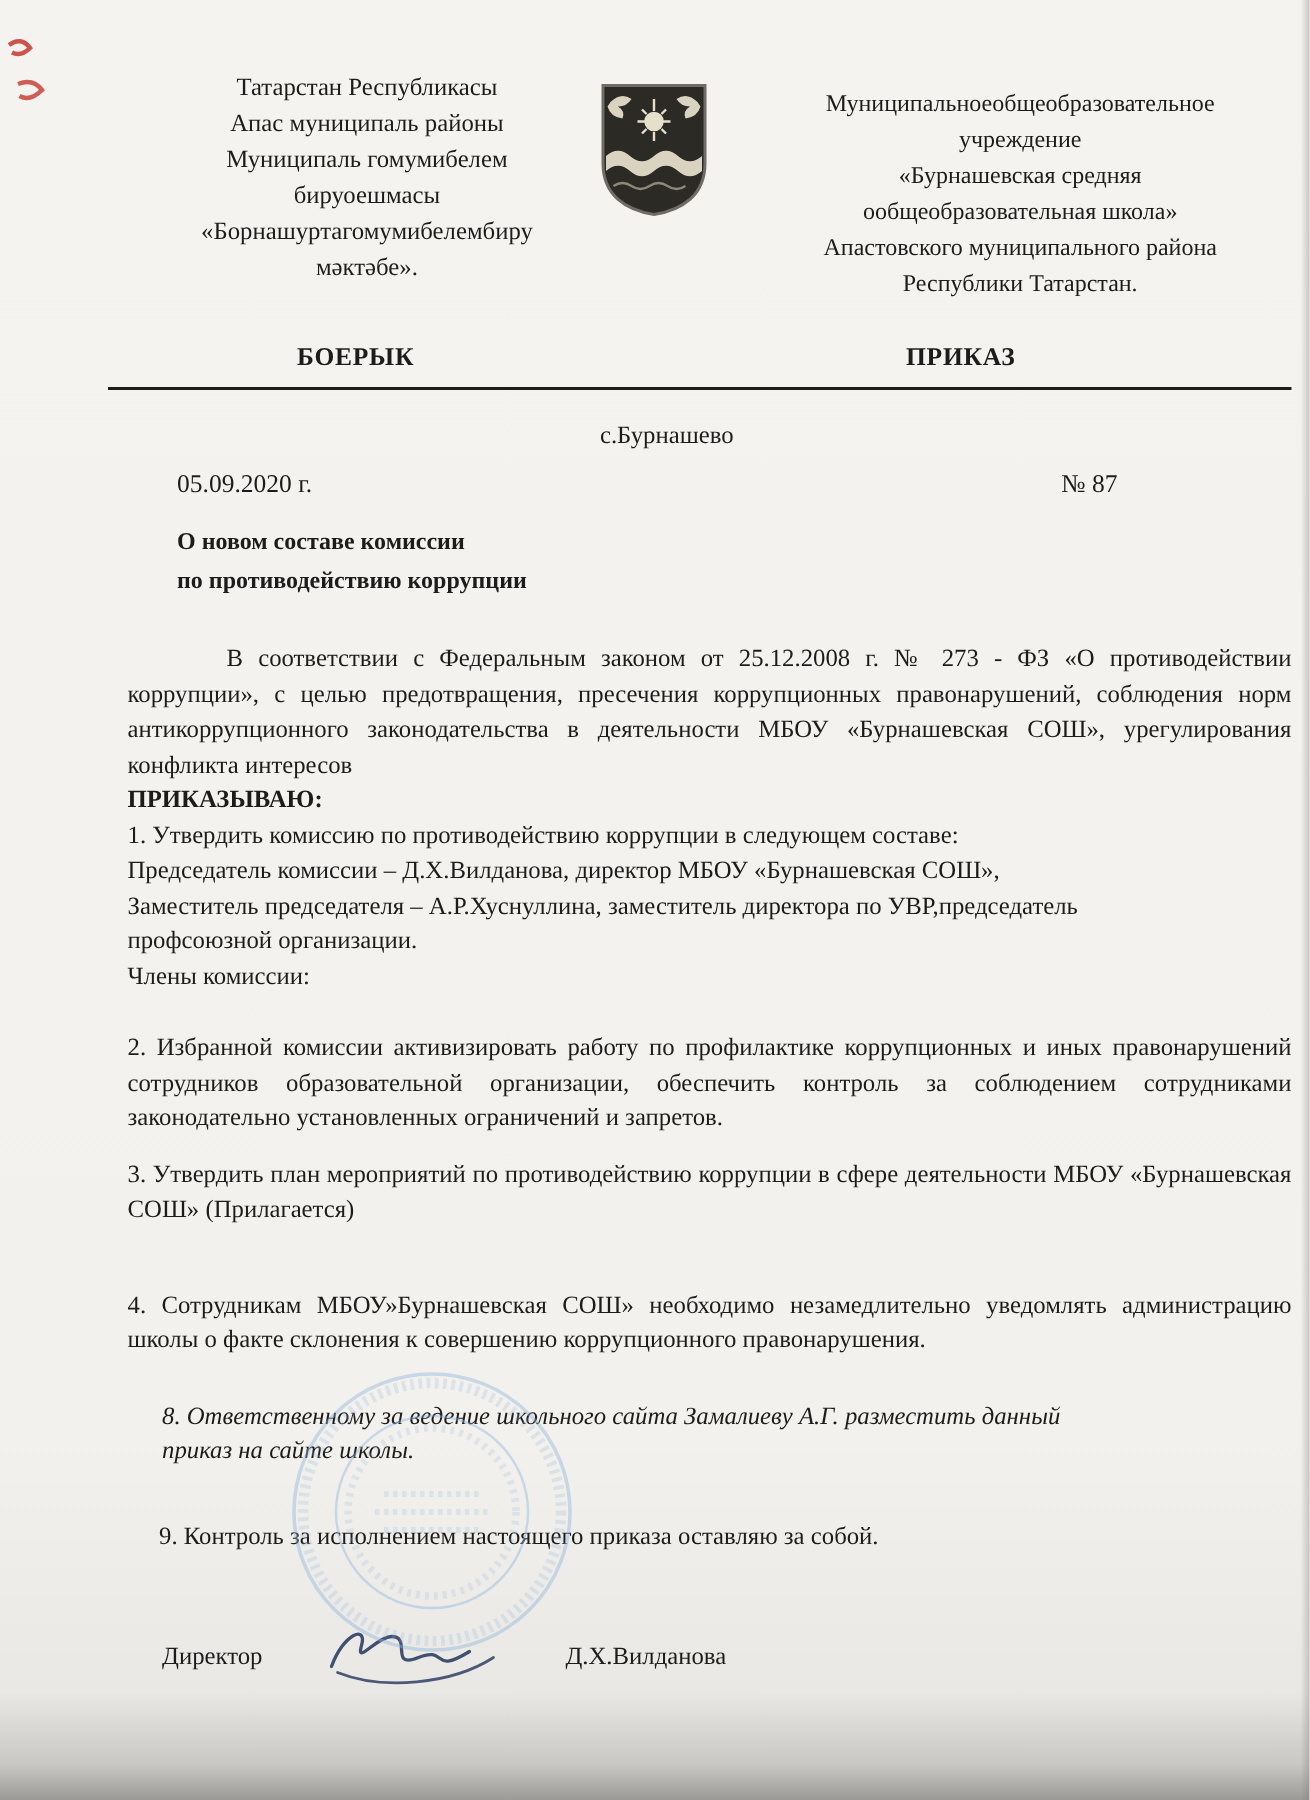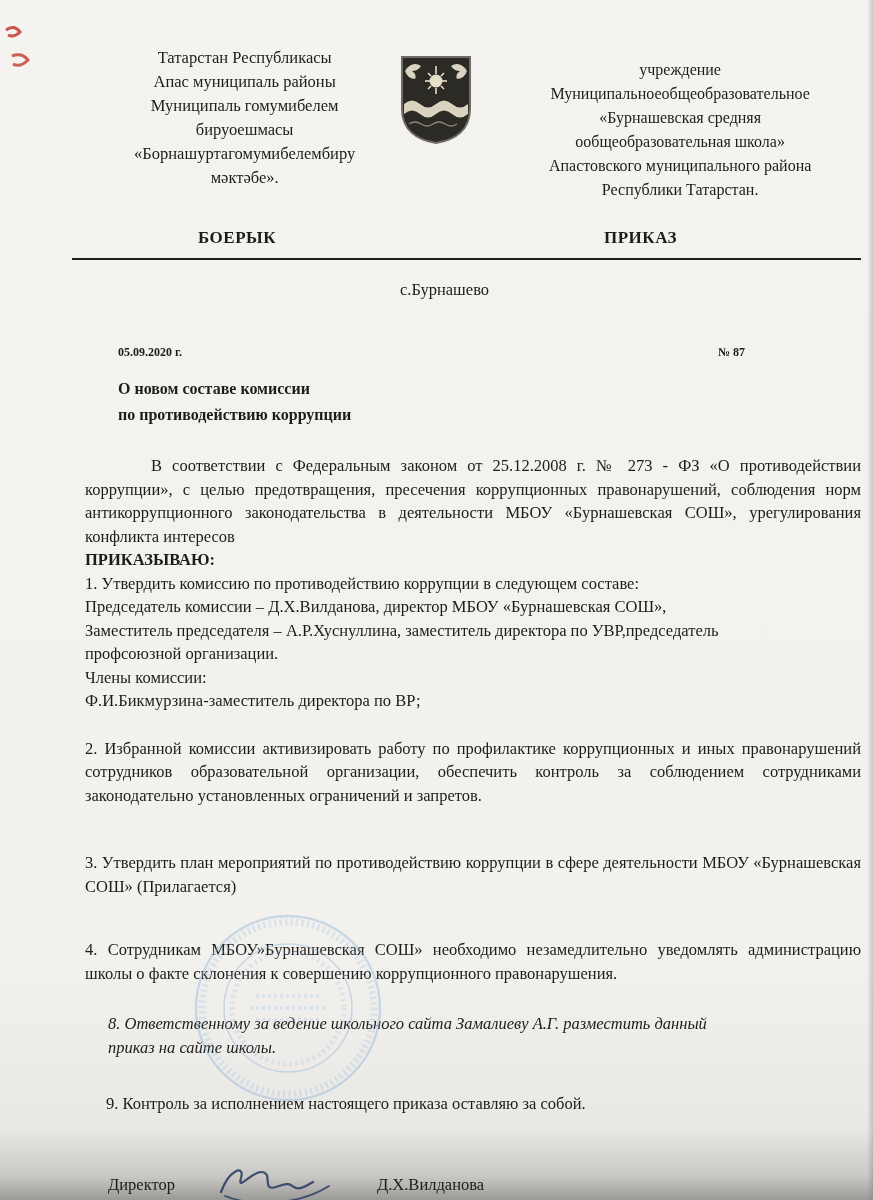--- a/index.html
+++ b/index.html
@@ -26,21 +26,21 @@
   .lh-left  { width:300px; margin-left:100px; text-align:center; font-size:16.5px; line-height:24px; }
   .emblem-wrap { width:84px; margin:8px 6px 0 8px; flex:0 0 auto; }
   .lh-right { width:400px; text-align:center; font-size:16px; line-height:24px; margin-top:12px; }
 
   .doctype { display:flex; justify-content:space-between; margin:26px 196px 0 198px;
              font-weight:bold; font-size:17px; letter-spacing:.5px; }
   .rule { border:none; border-top:2px solid #1d1c1a; margin:10px 12px 0 72px; }
 
   .place { text-align:center; margin-top:20px; font-size:16.5px;padding-left:16px; }
 
-  .meta-row { display:flex; justify-content:space-between; margin:45px 128px 0 118px; font-size:12px;font-weight:bold; }
+  .meta-row { display:flex; justify-content:space-between; margin:13px 128px 0 118px; font-size:17px; }
 
   .order-title { margin:16px 0 0 118px; font-weight:bold; font-size:16px; line-height:26px; }
 
   .body-text { font-size:16.5px; line-height:23.5px; }
   .p-intro { margin:26px 12px 0 85px; text-align:justify; text-indent:66px; }
   .p-resolve { margin:0 0 0 85px; font-weight:bold; }
   .item1 { margin-left:85px; }
   .p-just { margin:24px 12px 0 85px; text-align:justify; }
   .p-plain { margin:27px 12px 0 108px;font-style:italic; }
   .p-plain2 { margin:33px 12px 0 106px; }
@@ -89,22 +89,22 @@
 
         <path d="M10,14 q7,-7 14,-2 q-3,5 -9,5 q5,3 3,8 q-8,-1 -10,-8 z" fill="#d9d3bf"></path>
         <path d="M68,14 q-7,-7 -14,-2 q3,5 9,5 q-5,3 -3,8 q8,-1 10,-8 z" fill="#d9d3bf"></path>
 
         <path d="M7,50 q8,-7 16,0 t16,0 t16,0 t16,0 v10 q-8,7 -16,0 t-16,0 t-16,0 t-16,0 z" fill="#d9d3bf"></path>
         <path d="M12,70 q6,-4 12,0 t12,0 t12,0 t12,0" fill="none" stroke="#8c887a" stroke-width="1.5"></path>
       </svg>
     </div>
 
     <div class="lh-right">
+      <div>Муниципальноеобщеобразовательное</div>
       <div>учреждение</div>
-      <div>Муниципальноеобщеобразовательное</div>
       <div>«Бурнашевская средняя</div>
       <div>ообщеобразовательная школа»</div>
       <div>Апастовского муниципального  района</div>
       <div>Республики Татарстан.</div>
     </div>
   </header>
 
   <div class="doctype">
     <span>БОЕРЫК</span>
     <span>ПРИКАЗ</span>
@@ -126,25 +126,24 @@
   <div class="body-text">
     <p class="p-intro">В соответствии с Федеральным законом от 25.12.2008 г. № 273 - ФЗ «О противодействии коррупции», с целью предотвращения, пресечения коррупционных правонарушений, соблюдения норм антикоррупционного законодательства в деятельности МБОУ «Бурнашевская СОШ», урегулирования конфликта интересов</p>
     <p class="p-resolve">ПРИКАЗЫВАЮ:</p>
 
     <div class="item1">
       <div>1. Утвердить комиссию по противодействию коррупции в следующем составе:</div>
       <div>Председатель комиссии – Д.Х.Вилданова, директор МБОУ «Бурнашевская СОШ»,</div>
       <div>Заместитель председателя – А.Р.Хуснуллина, заместитель директора по УВР,председатель</div>
       <div>профсоюзной организации.</div>
       <div>Члены комиссии:</div>
-      <div>Ф.И.Бикмурзина-заместитель директора по ВР;</div>
     </div>
 
     <p class="p-just">2. Избранной комиссии активизировать работу по профилактике коррупционных и иных правонарушений сотрудников образовательной организации, обеспечить контроль за соблюдением сотрудниками законодательно установленных ограничений и запретов.</p>
-    <p class="p-just" style="margin-top:44px">3. Утвердить план мероприятий по противодействию коррупции в сфере деятельности МБОУ «Бурнашевская СОШ» (Прилагается)</p>
+    <p class="p-just" style="margin-top:14px">3. Утвердить план мероприятий по противодействию коррупции в сфере деятельности МБОУ «Бурнашевская СОШ» (Прилагается)</p>
     <p class="p-just" style="margin-top:40px">4. Сотрудникам МБОУ»Бурнашевская  СОШ» необходимо незамедлительно уведомлять администрацию школы о факте склонения к совершению коррупционного правонарушения.</p>
 
     <div class="p-plain">
       <div>8. Ответственному за ведение школьного сайта Замалиеву А.Г. разместить данный</div>
       <div>приказ на сайте школы.</div>
     </div>
 
     <p class="p-plain2">9. Контроль за исполнением настоящего приказа оставляю за собой.</p>
   </div>
 

